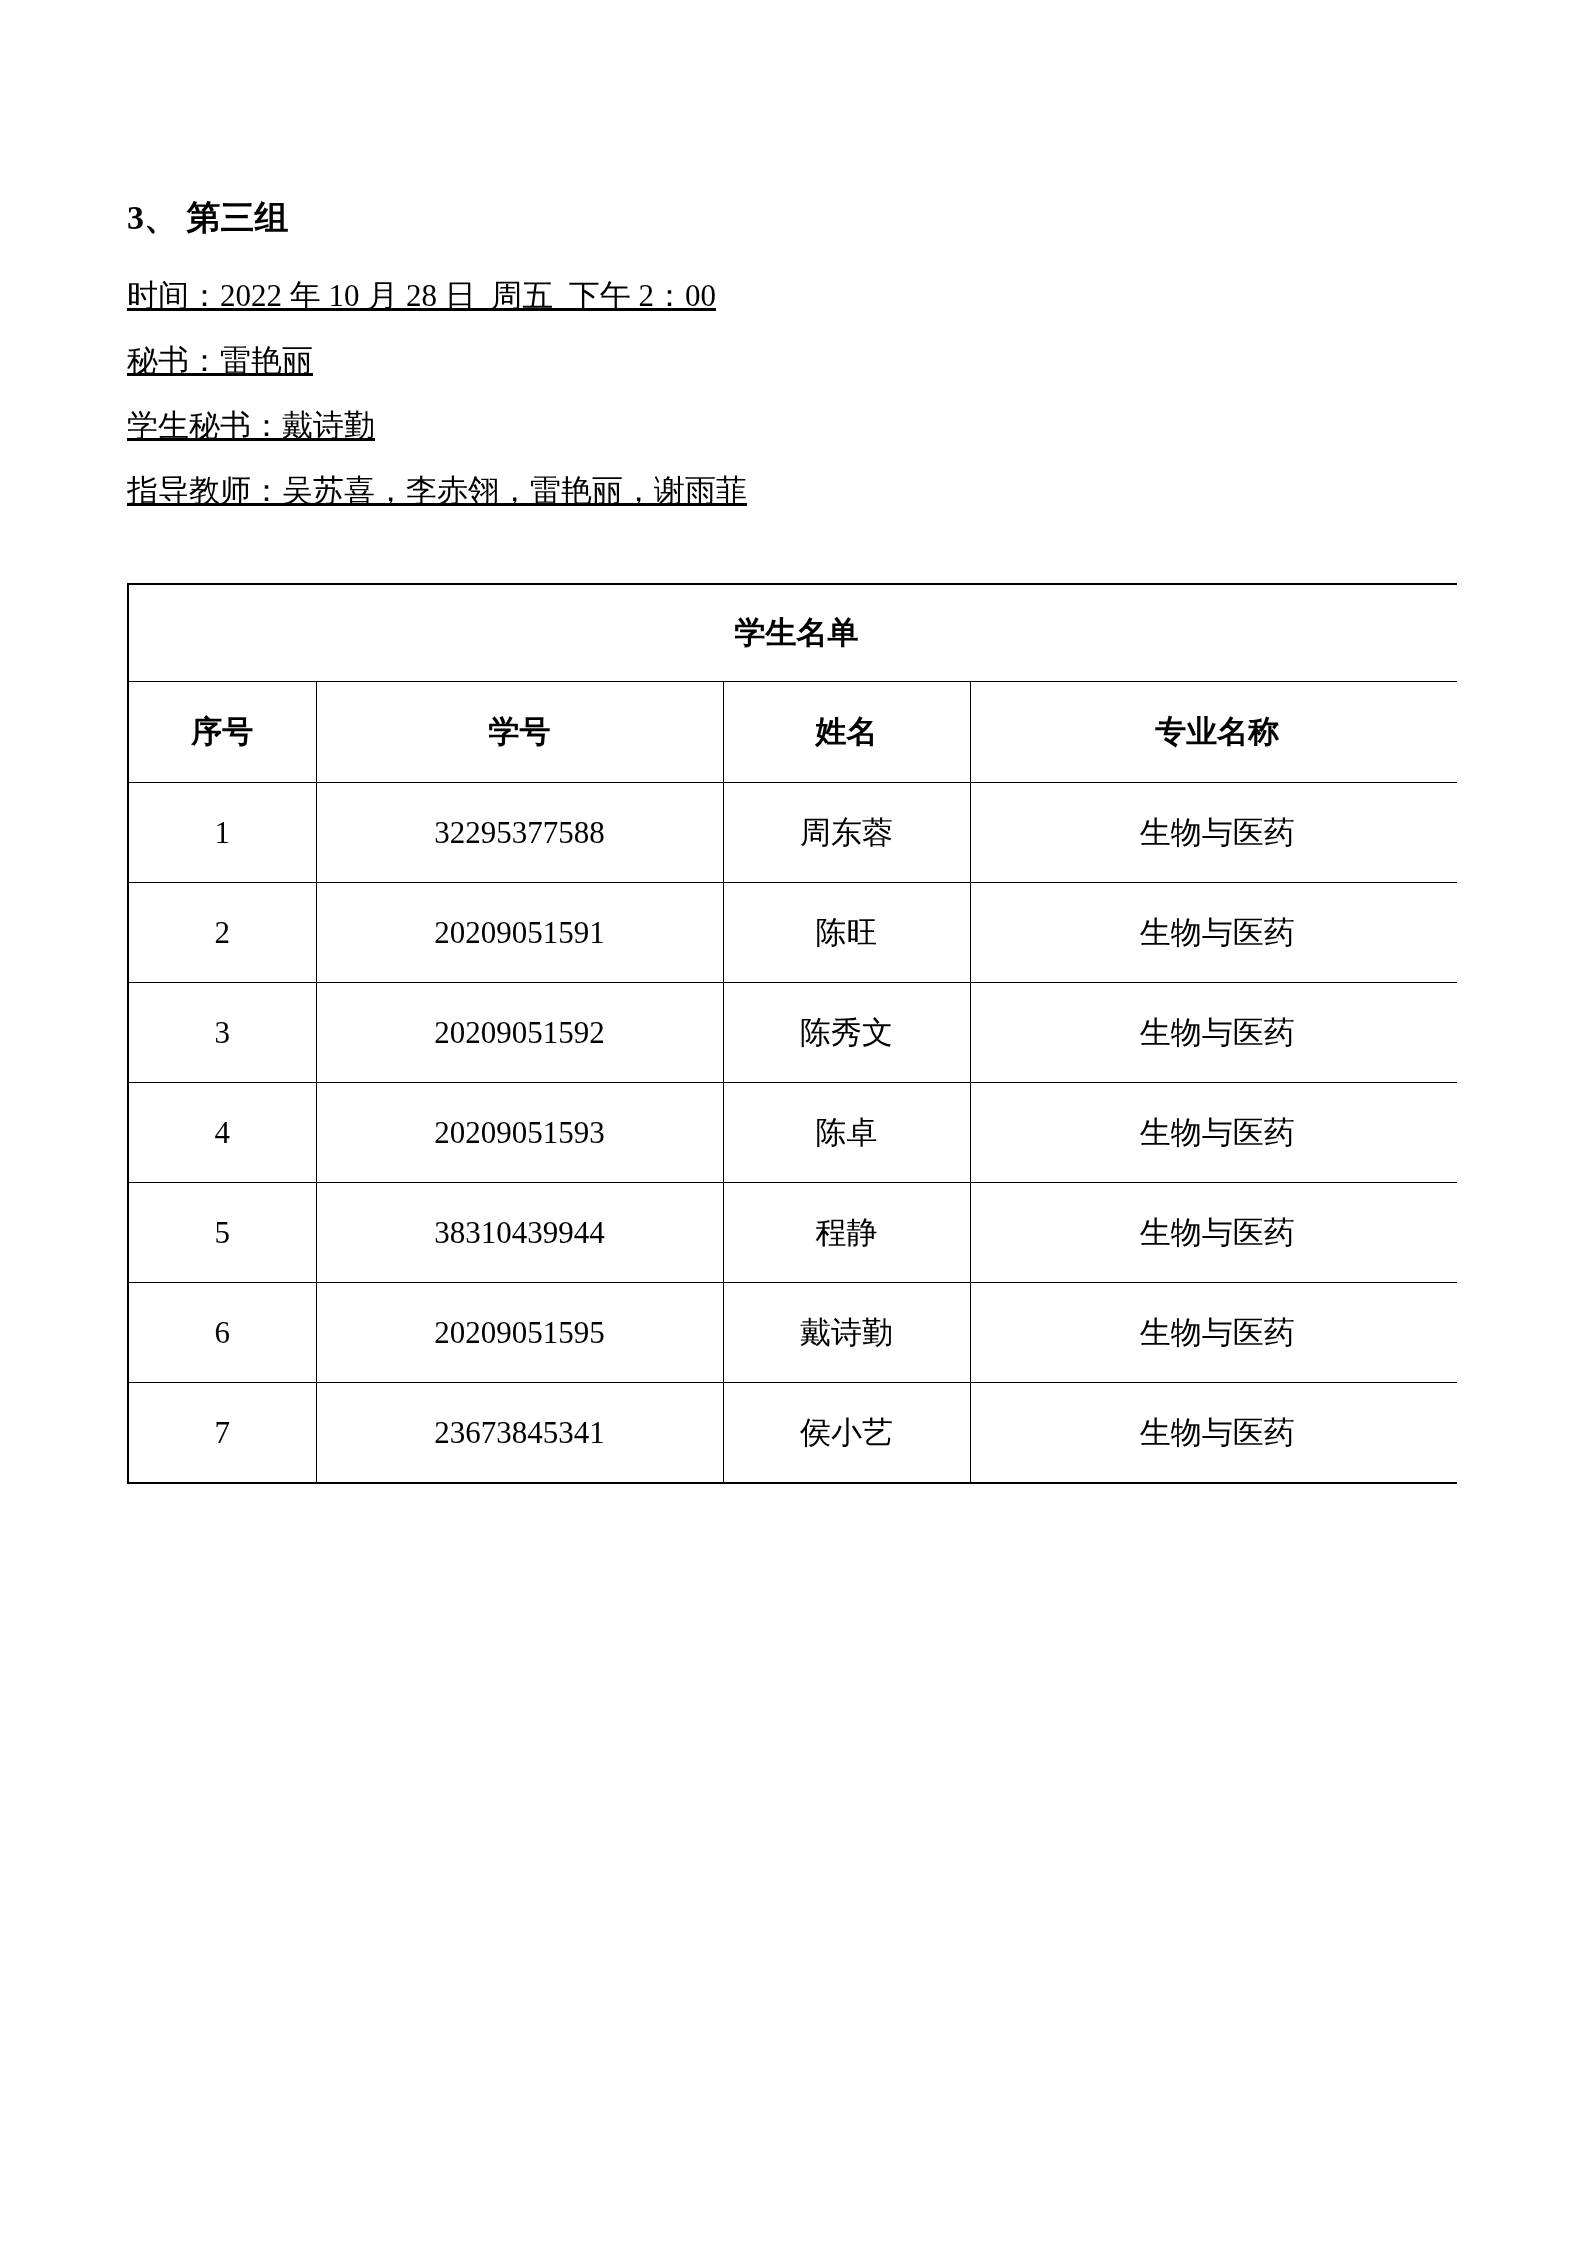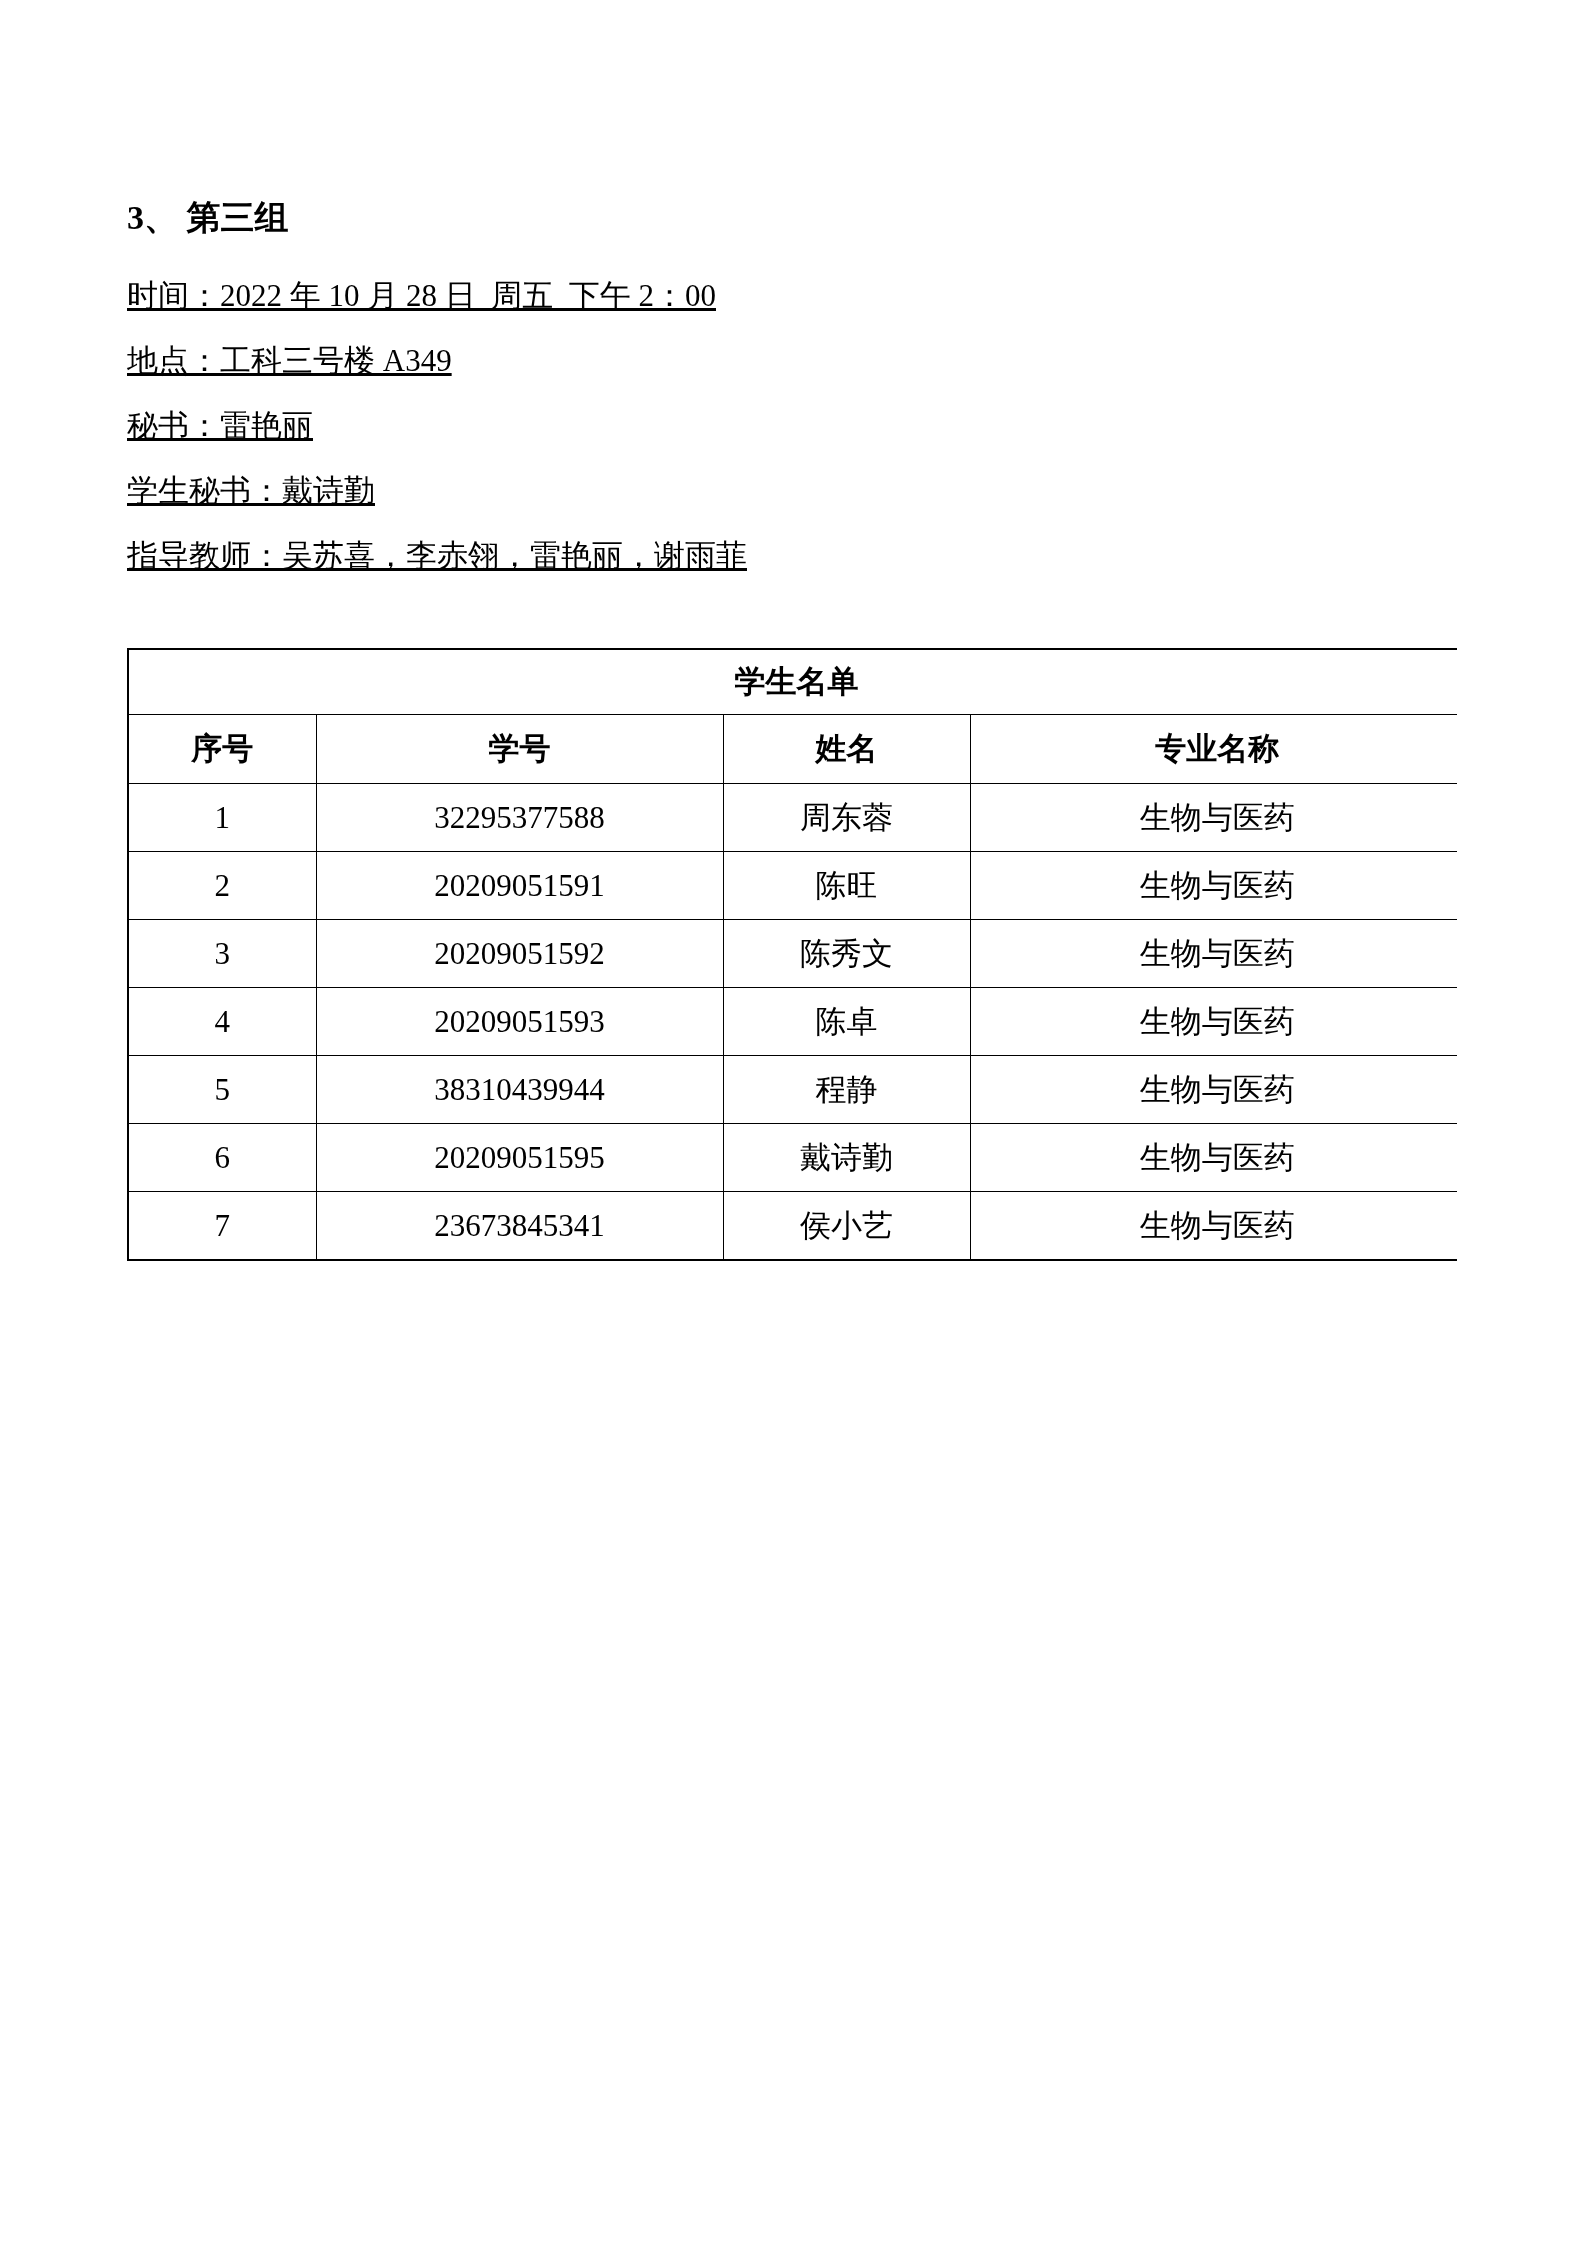--- a/index.html
+++ b/index.html
@@ -43,21 +43,21 @@
     margin-top: 60px;
     border: 2.2px solid #000000;
   }
   table.student-table td,
   table.student-table th {
     border: 1.6px solid #000000;
     text-align: center;
     vertical-align: middle;
     font-size: 31px;
     font-weight: normal;
-    padding: 0;
+    padding: 16px;
     overflow: hidden;
     white-space: pre-wrap;
   }
   tr.title-row td {
     height: 64px;
     font-weight: bold;
   }
   tr.header-row th {
     height: 68px;
     font-weight: bold;
@@ -68,21 +68,20 @@
 </style>
 </head>
 <body>
 
 <div class="page">
 
   <h1 class="section-heading">3、 第三组</h1>
 
   <div class="info-block">
     <p class="info"><span>时间：</span><span>2022 年 10 月 28 日  周五  下午 2：00</span></p>
-    <p class="info"><span>地点：</span><span>工科三号楼 A349</span></p>
     <p class="info"><span>秘书：</span><span>雷艳丽</span></p>
     <p class="info"><span>学生秘书：</span><span>戴诗勤</span></p>
     <p class="info"><span>指导教师：</span><span>吴苏喜，李赤翎，雷艳丽，谢雨菲</span></p>
   </div>
 
   <table class="student-table">
     <colgroup>
       <col style="width:188px">
       <col style="width:407px">
       <col style="width:247px">

